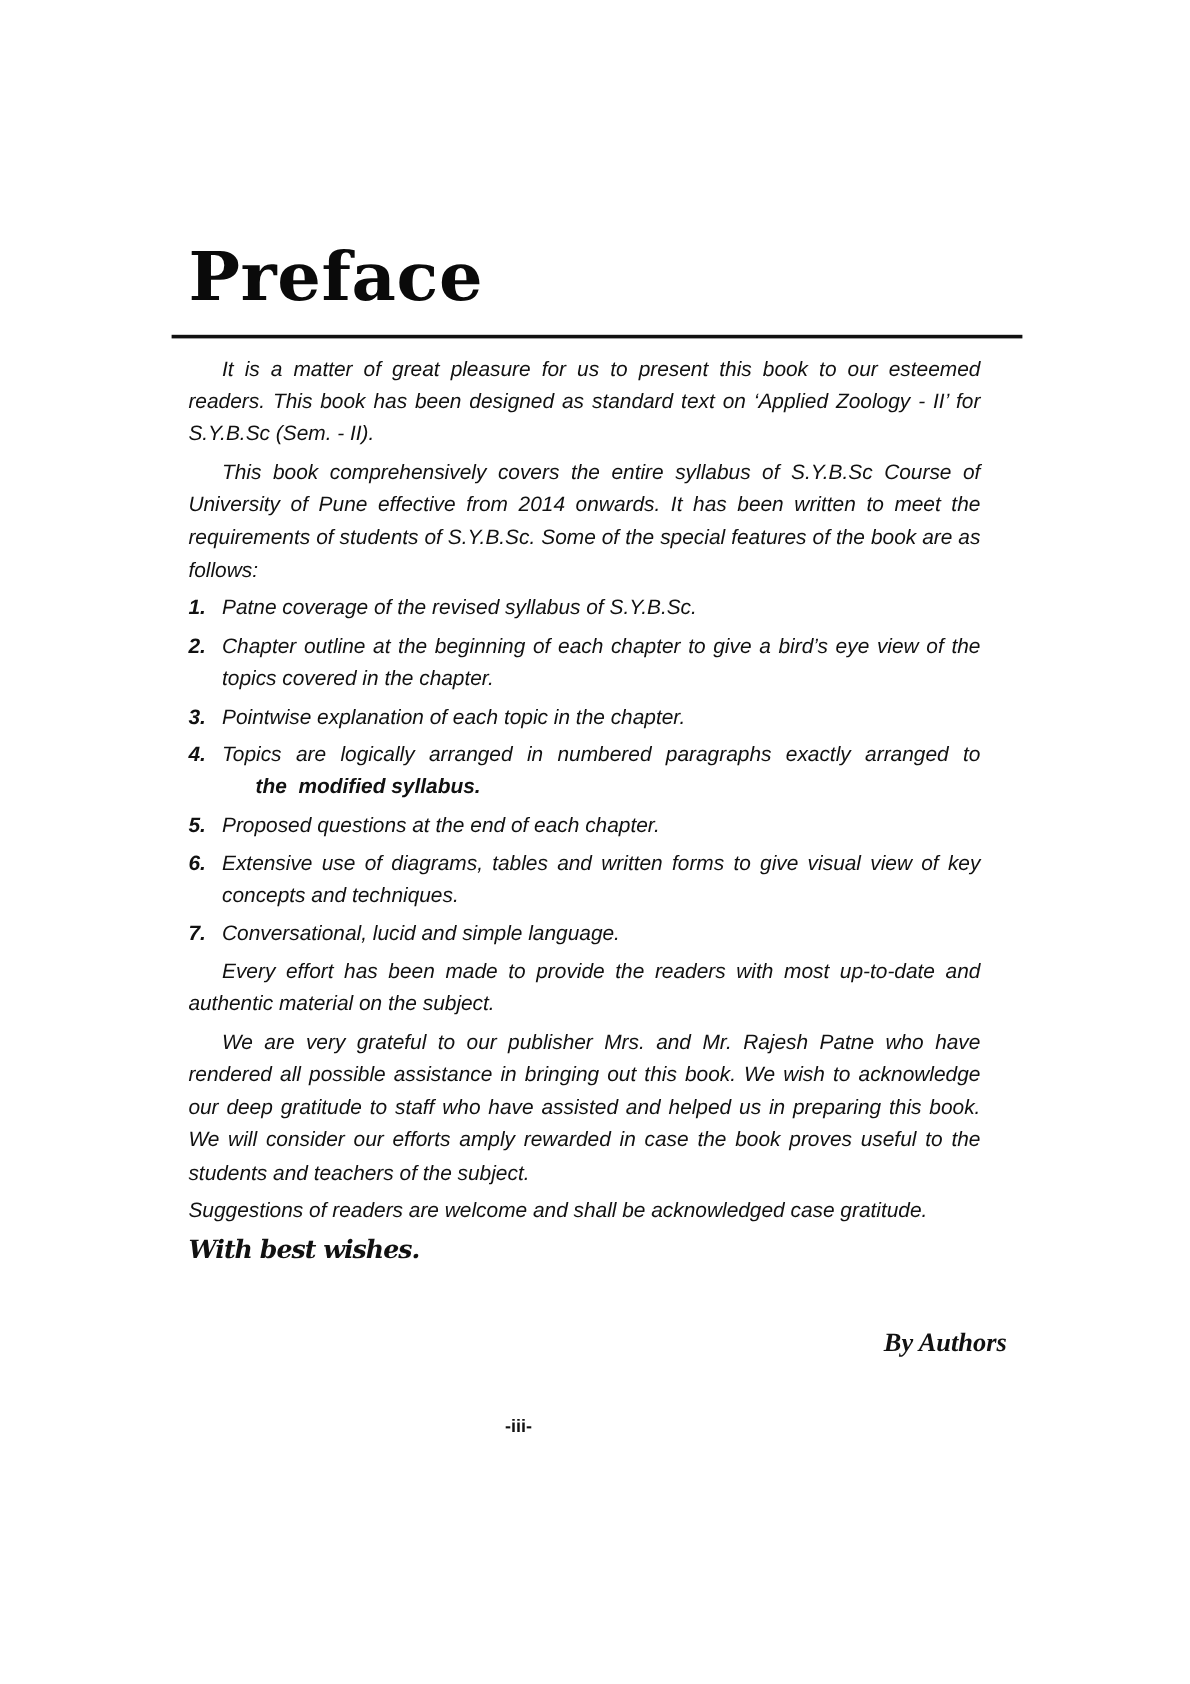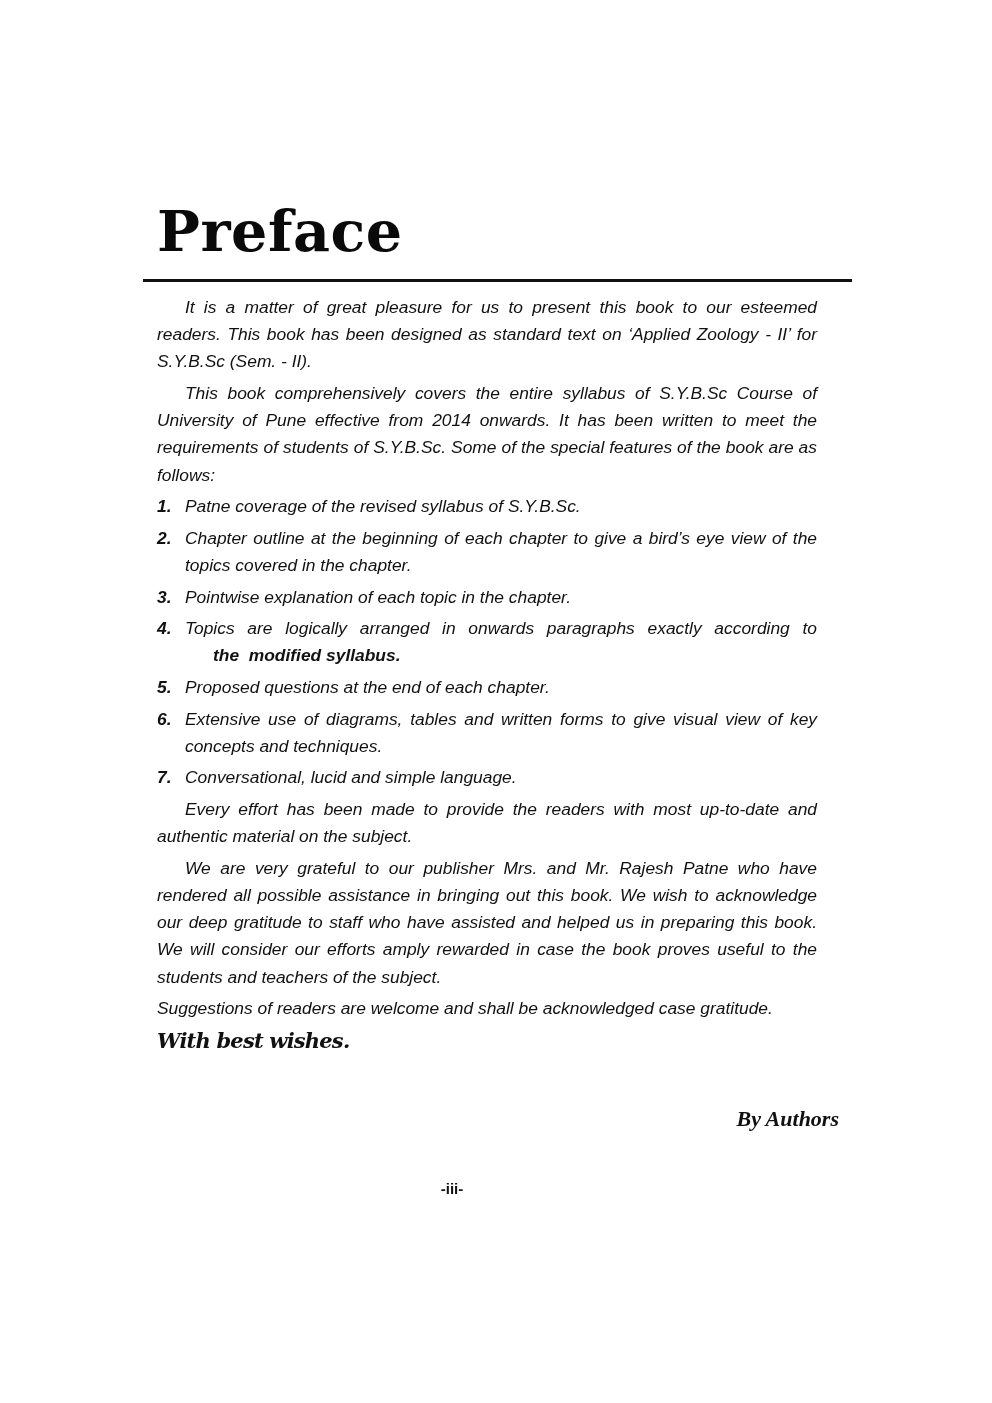--- a/index.html
+++ b/index.html
@@ -90,21 +90,20 @@
     }
     .page-num {
       position: absolute;
       left: 0;
       width: 864px;
       top: 1180px;
       text-align: center;
       font-family: "Liberation Sans", sans-serif;
       font-weight: bold;
       font-size: 15px;
-      padding-left: 20px;
     }
   </style>
 </head>
 <body>
 
 <h1 class="title">Preface</h1>
 <div class="rule"></div>
 
 <div class="body-text">
   <p class="para">It is a matter of great pleasure for us to present this book to our esteemed readers. This book has been designed as standard text on ‘Applied Zoology - II’ for S.Y.B.Sc (Sem. - II).</p>
@@ -119,21 +118,21 @@
       <span class="num">2.</span>
       <span class="item-text">Chapter outline at the beginning of each chapter to give a bird’s eye view of the topics covered in the chapter.</span>
     </li>
     <li class="list-item">
       <span class="num">3.</span>
       <span class="item-text">Pointwise explanation of each topic in the chapter.</span>
     </li>
     <li class="list-item">
       <span class="num">4.</span>
       <span class="item-text extra-indent">
-        <span style="display:block;text-align:justify;text-align-last:justify;">Topics are logically arranged in onwards paragraphs exactly according to</span>
+        <span style="display:block;text-align:justify;text-align-last:justify;">Topics are logically arranged in numbered paragraphs exactly arranged to</span>
         <span class="second" style="display:block;white-space:pre;">the  modified syllabus.</span>
       </span>
     </li>
     <li class="list-item">
       <span class="num">5.</span>
       <span class="item-text">Proposed questions at the end of each chapter.</span>
     </li>
     <li class="list-item">
       <span class="num">6.</span>
       <span class="item-text">Extensive use of diagrams, tables and written forms to give visual view of key concepts and techniques.</span>

